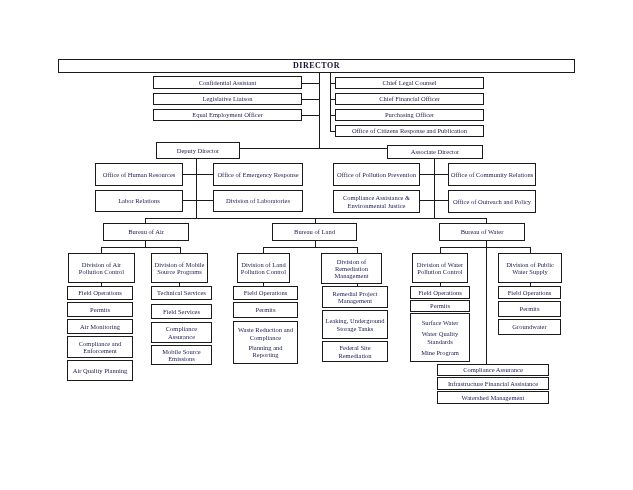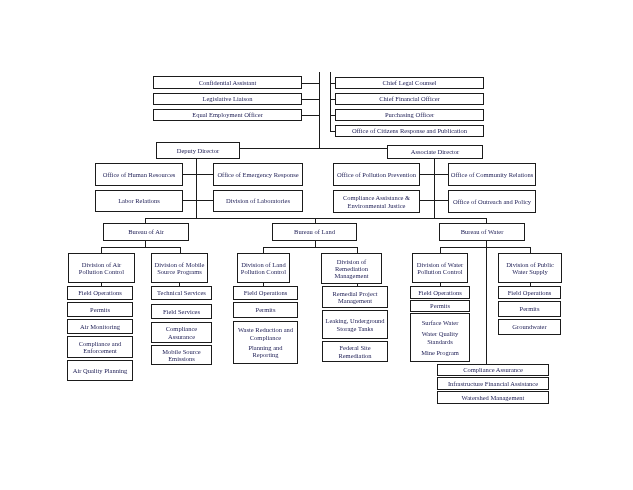--- a/index.html
+++ b/index.html
@@ -57,20 +57,21 @@
   <div class="hl" style="left:440px;top:247px;width:90px"></div>
   <div class="vl" style="left:440px;top:247px;height:6px"></div>
   <div class="vl" style="left:530px;top:247px;height:6px"></div>
   <div class="vl" style="left:101px;top:282px;height:4px"></div>
   <div class="vl" style="left:179px;top:282px;height:4px"></div>
   <div class="vl" style="left:263px;top:282px;height:4px"></div>
   <div class="vl" style="left:357px;top:282px;height:4px"></div>
   <div class="vl" style="left:440px;top:282px;height:4px"></div>
   <div class="vl" style="left:530px;top:282px;height:4px"></div>
 
+  <div class="b title" style="left:58px;top:59px;width:517px;height:14px">DIRECTOR</div>
 
   <div class="b" style="left:153px;top:76px;width:149px;height:13px">Confidential Assistant</div>
   <div class="b" style="left:153px;top:93px;width:149px;height:12px">Legislative Liaison</div>
   <div class="b" style="left:153px;top:109px;width:149px;height:12px">Equal Employment Officer</div>
 
   <div class="b" style="left:335px;top:77px;width:149px;height:12px">Chief Legal Counsel</div>
   <div class="b" style="left:335px;top:93px;width:149px;height:12px">Chief Financial Officer</div>
   <div class="b" style="left:335px;top:109px;width:149px;height:12px">Purchasing Officer</div>
   <div class="b" style="left:335px;top:125px;width:149px;height:12px">Office of Citizens Response and Publication</div>
 

